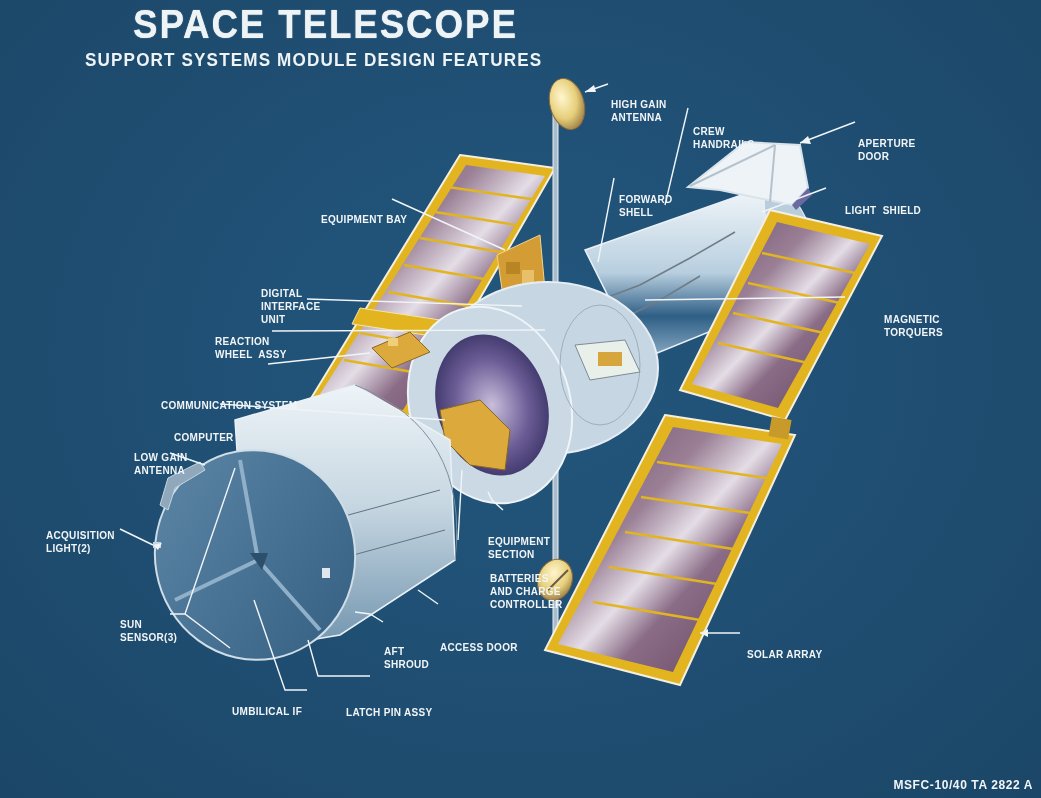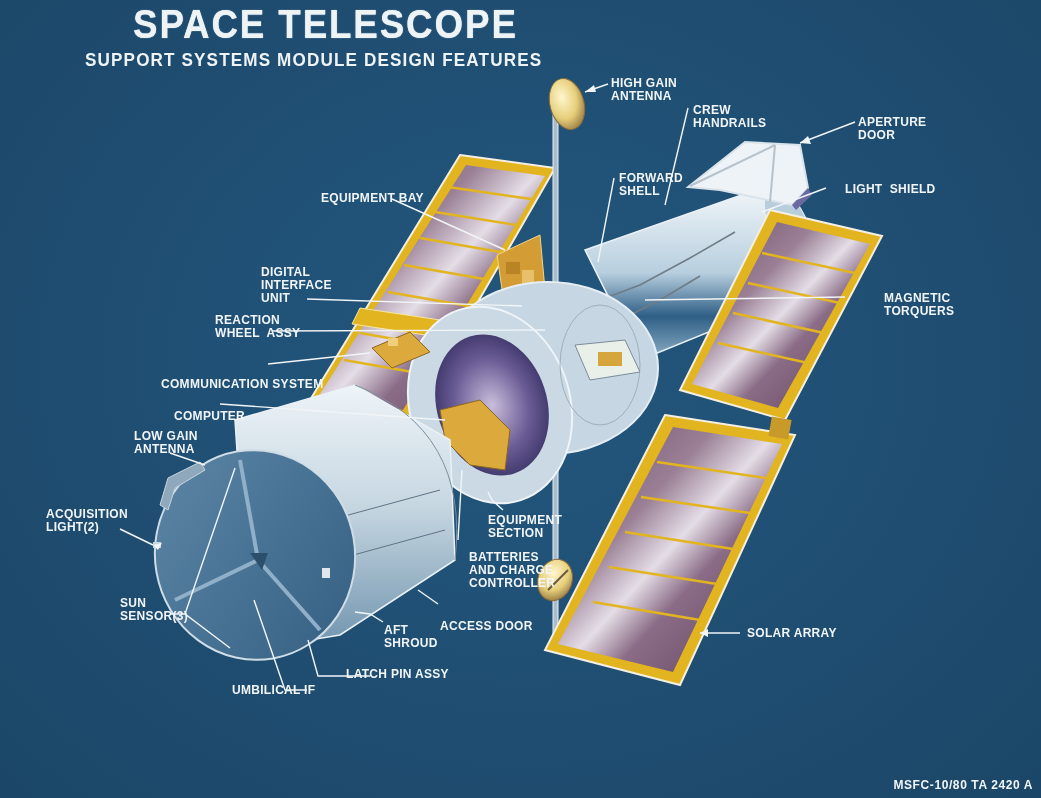--- a/index.html
+++ b/index.html
@@ -20,22 +20,22 @@
     transform: scaleX(0.92); transform-origin: left top;
     text-shadow: 0 0 1px #dfe9ee;
   }
   .subtitle {
     position: absolute; left: 85px; top: 50px;
     color: #eef3f6; font-weight: bold; font-size: 18px; letter-spacing: 1.2px;
     transform: scaleX(0.95); transform-origin: left top;
   }
   .lbl {
     position: absolute; color: #f1f5f7; font-weight: bold;
-    font-size: 12px; line-height: 13px; letter-spacing: 0.3px;
-    white-space: pre; text-transform: uppercase;
+    font-size: 10px; line-height: 13px; letter-spacing: 0.3px;
+    white-space: pre; text-transform: uppercase; margin-top: 21px;
   }
   .ref {
     position: absolute; right: 8px; bottom: 6px;
     color: #f1f5f7; font-weight: bold; font-size: 12px; letter-spacing: 0.6px;
   }
 </style>
 </head>
 <body>
 
 <div id="bg"></div>
@@ -223,25 +223,25 @@
 <div class="lbl" style="left:215px;top:314px">REACTION
 WHEEL  ASSY</div>
 <div class="lbl" style="left:161px;top:378px">COMMUNICATION SYSTEM</div>
 <div class="lbl" style="left:174px;top:410px">COMPUTER</div>
 <div class="lbl" style="left:134px;top:430px">LOW GAIN
 ANTENNA</div>
 <div class="lbl" style="left:46px;top:508px">ACQUISITION
 LIGHT(2)</div>
 <div class="lbl" style="left:488px;top:514px">EQUIPMENT
 SECTION</div>
-<div class="lbl" style="left:469px;top:551px">BATTERIES
+<div class="lbl" style="left:490px;top:551px">BATTERIES
 AND CHARGE
 CONTROLLER</div>
 <div class="lbl" style="left:440px;top:620px">ACCESS DOOR</div>
 <div class="lbl" style="left:120px;top:597px">SUN
 SENSOR(3)</div>
 <div class="lbl" style="left:384px;top:624px">AFT
 SHROUD</div>
-<div class="lbl" style="left:346px;top:668px">LATCH PIN ASSY</div>
+<div class="lbl" style="left:346px;top:685px">LATCH PIN ASSY</div>
 <div class="lbl" style="left:232px;top:684px">UMBILICAL IF</div>
 <div class="lbl" style="left:747px;top:627px">SOLAR ARRAY</div>
 
-<div class="ref">MSFC-10/80 TA 2420 A</div>
+<div class="ref">MSFC-10/40 TA 2822 A</div>
 
 </body></html>

